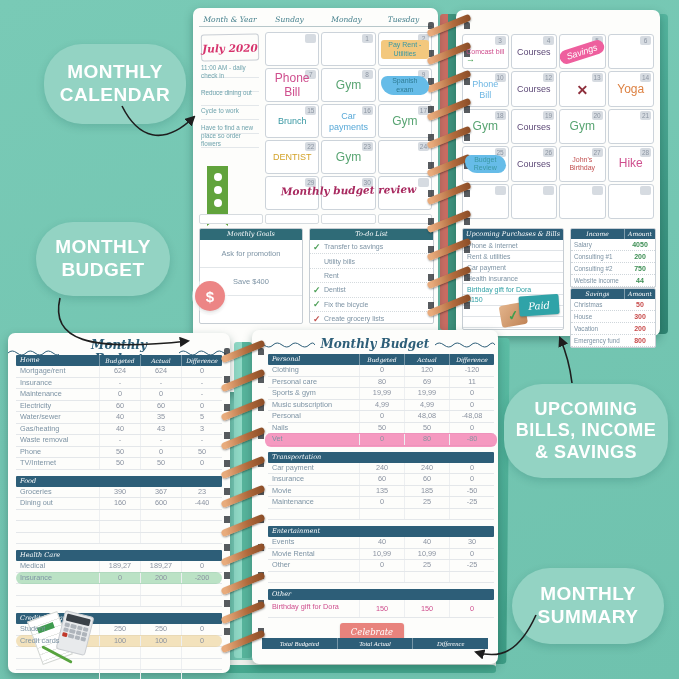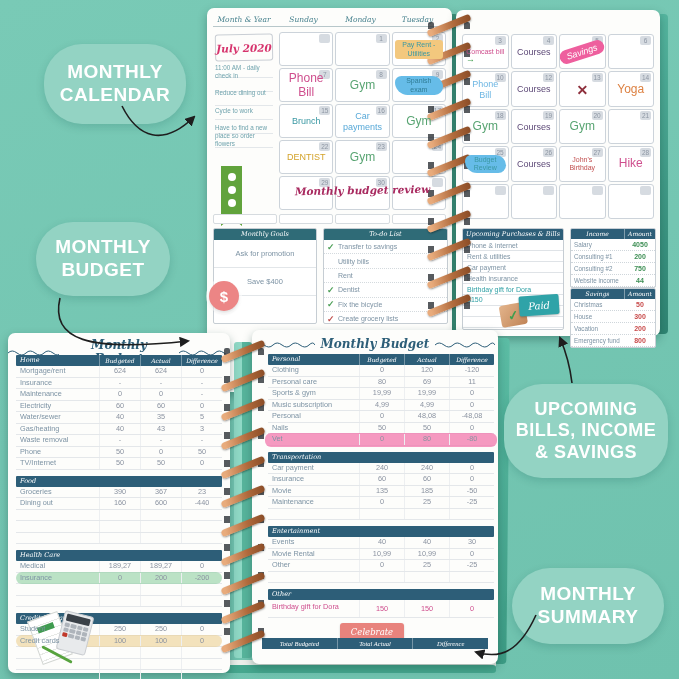--- a/index.html
+++ b/index.html
@@ -140,21 +140,21 @@
   .cover{position:absolute;border-radius:4px;}
 </style>
 </head>
 <body>
 
 <div class="stage">
 
   <div class="cover" style="left:654px;top:14px;width:14px;height:320px;background:linear-gradient(180deg,#55b59f,#2f8573);"></div>
   <div class="spine" style="left:440px;top:14px;width:18px;height:316px;background:linear-gradient(90deg,#cb6d63 0 45%,#3f937d 45%);"></div>
 
-  <div class="page" style="left:207px;top:8px;width:245px;height:384px;">
+  <div class="page" style="left:193px;top:8px;width:245px;height:384px;">
     <div class="cal-header" style="left:6px;top:7px;right:6px;">
       <div class="dh myl">Month &amp; Year</div>
       <div style="display:flex;flex:1;">
           <div class="dh">Sunday</div>
           <div class="dh">Monday</div>
           <div class="dh">Tuesday</div>
         </div>
     </div>
     <div class="july-box">July 2020</div>
     <div class="notes">

